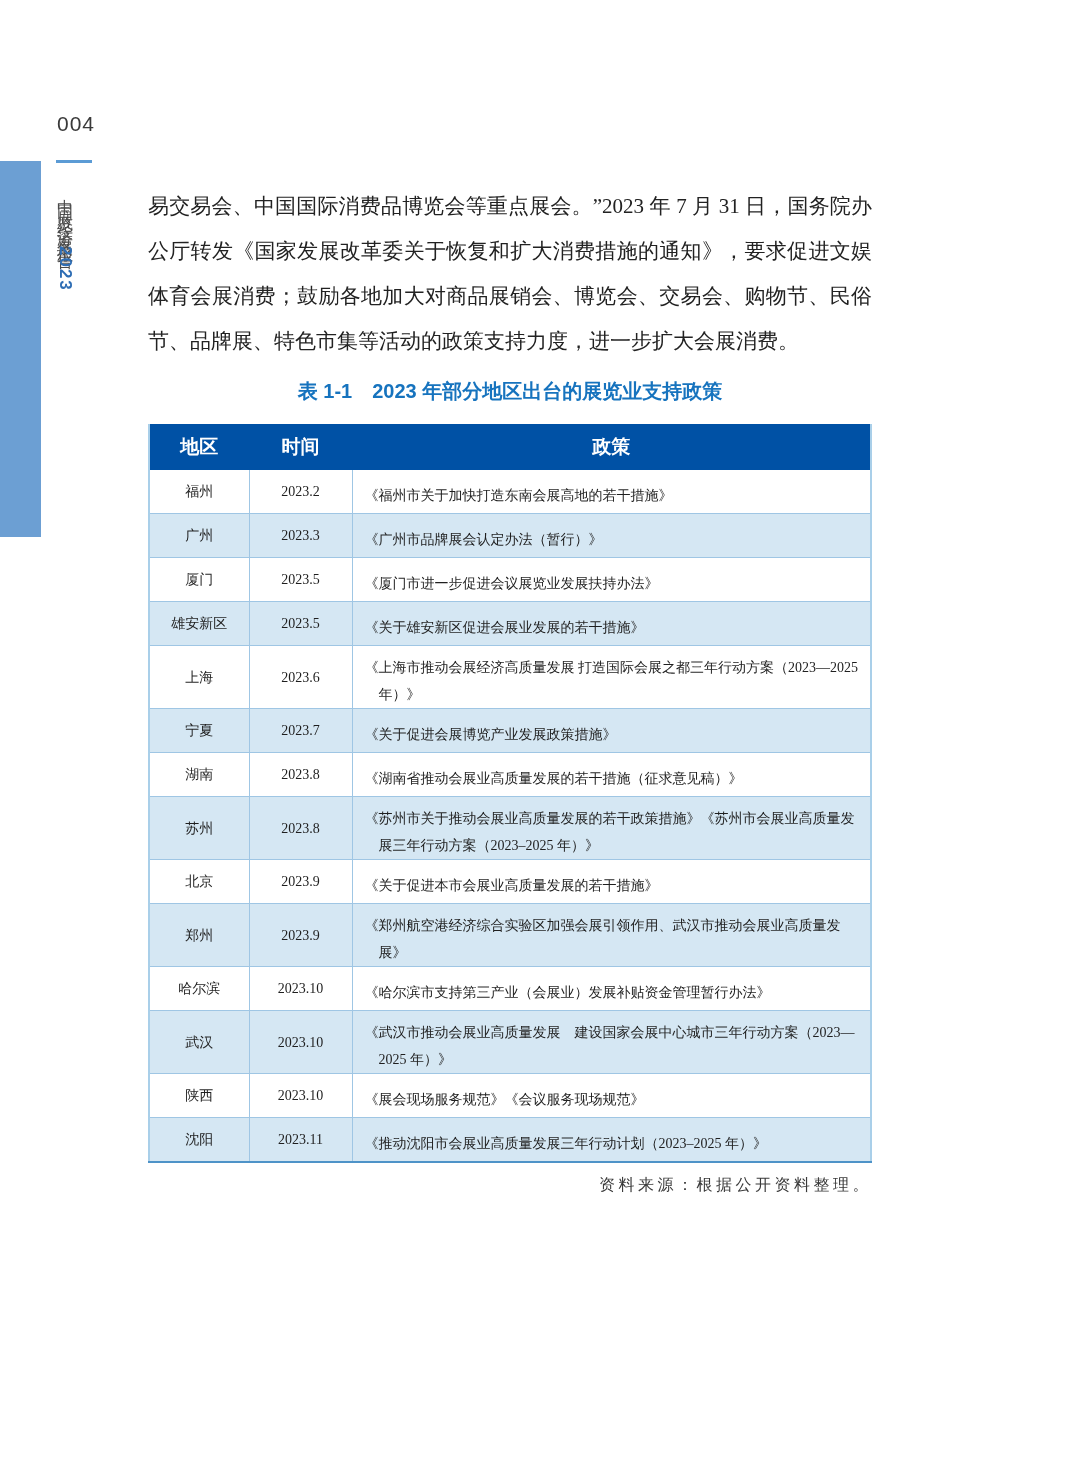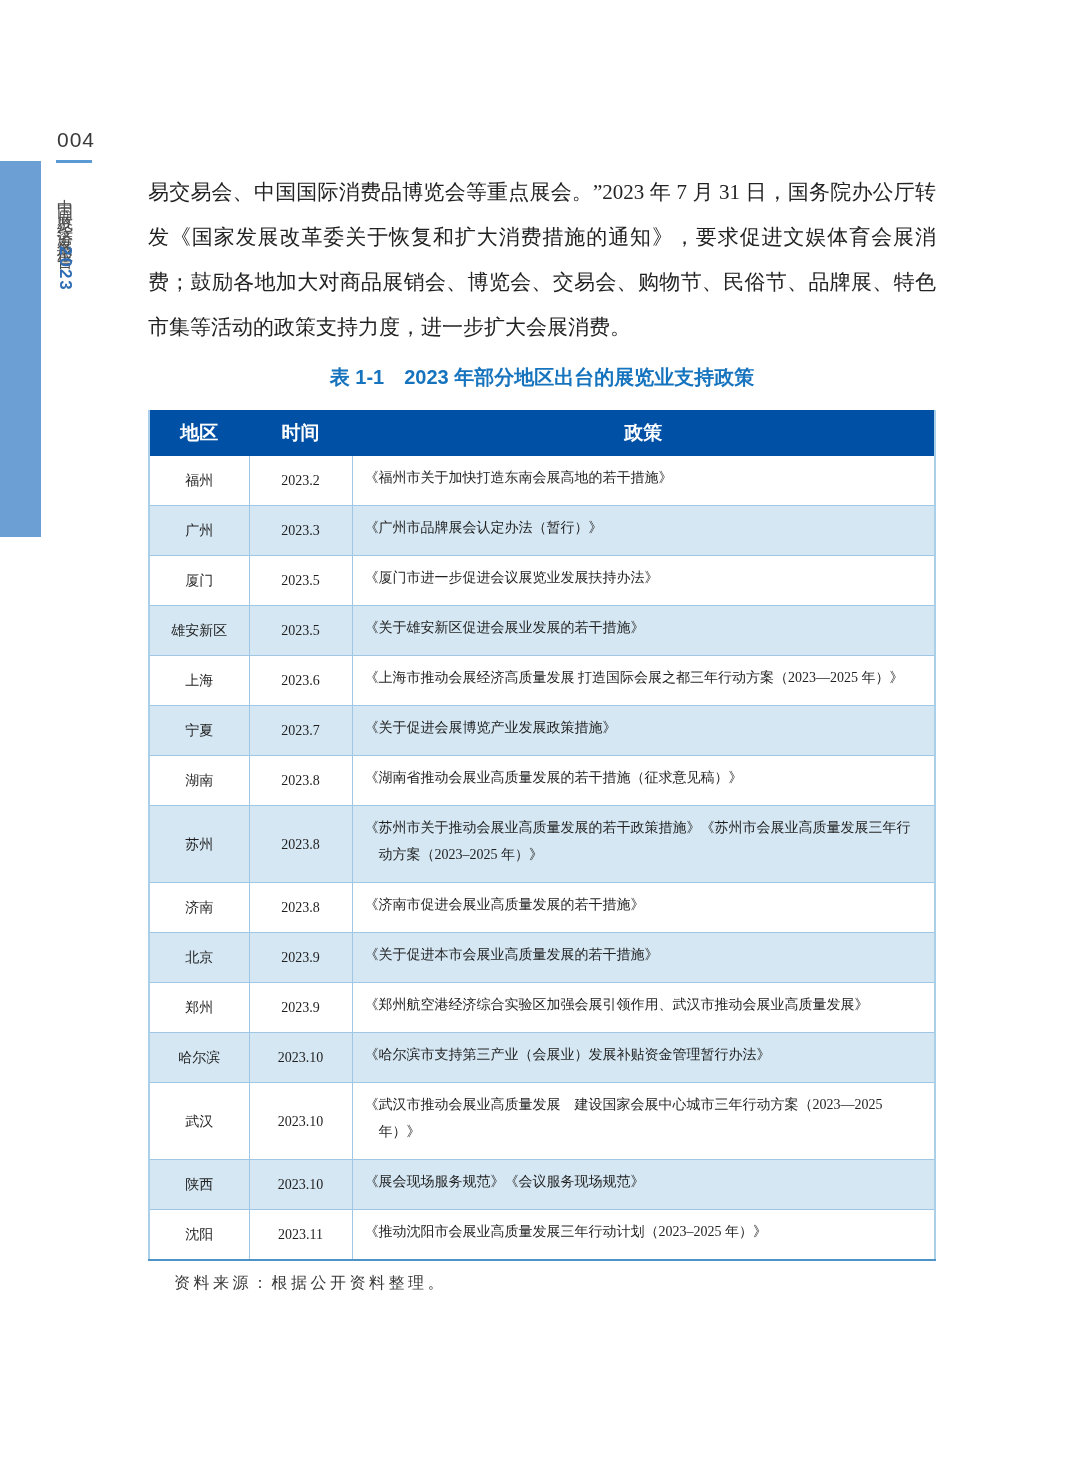--- a/index.html
+++ b/index.html
@@ -5,32 +5,32 @@
   html,body{margin:0;padding:0;}
   body{
     width:1080px;height:1465px;position:relative;background:#ffffff;
     font-family:"Liberation Serif","DejaVu Serif",serif;color:#222222;
     overflow:hidden;
   }
 
   
   .side-rect{position:absolute;left:0;top:161px;width:41px;height:376px;background:#6C9FD3;}
   .page-number{position:absolute;left:57px;top:112px;font-family:"Liberation Sans","DejaVu Sans",sans-serif;
-    font-size:21px;color:#3a3a3a;letter-spacing:1px;margin-top:16px;}
+    font-size:21px;color:#3a3a3a;letter-spacing:1px;}
   .page-rule{position:absolute;left:56px;top:160px;width:36px;height:3px;background:#5B9BD5;}
   .sidebar-vertical{
     position:absolute;left:54px;top:186px;height:420px;
     writing-mode:vertical-rl;text-orientation:mixed;
     font-family:"Liberation Sans","DejaVu Sans",sans-serif;
     font-size:16px;letter-spacing:6px;color:#4a4a4a;
   }
   .sidebar-vertical .year{color:#2E6DB4;font-weight:bold;font-size:17px;letter-spacing:2px;}
 
   
-  .main{position:absolute;left:148px;top:170px;width:788px;}
+  .main{position:absolute;left:148px;top:184px;width:724px;}
   .para{font-size:21px;line-height:45px;text-align:justify;margin:0;}
   .para.indent{text-indent:2em;}
   .lead{color:#1F7AC0;font-weight:bold;font-family:"Liberation Sans","DejaVu Sans",sans-serif;}
 
   .table-title{
     margin:14px 0 19px 0;text-align:center;
     font-family:"Liberation Sans","DejaVu Sans",sans-serif;
     font-weight:bold;font-size:20px;color:#1673BE;
   }
 
@@ -45,27 +45,27 @@
     font-weight:bold;font-size:19px;padding:9px 0;
     border:1px solid #0051A5;
   }
   table.policy-table td{
     border:1px solid #9FC6E4;font-size:14px;line-height:27px;
     padding:8px 6px;vertical-align:middle;color:#1f1f1f;
   }
   table.policy-table col.c-region{width:100px;}
   table.policy-table col.c-time{width:103px;}
   table.policy-table td.region,table.policy-table td.time{text-align:center;}
-  table.policy-table td.policy{padding:8px 12px 14px 12px;}
+  table.policy-table td.policy{padding:8px 12px 0 12px;}
   table.policy-table td.policy .hang{display:block;padding-left:1em;text-indent:-1em;}
   table.policy-table tbody tr:nth-child(even){background:#D5E7F3;}
   table.policy-table tbody tr:nth-child(odd){background:#ffffff;}
 
   .source-note{
-    margin:12px 0 0 26px;font-size:16px;letter-spacing:3.5px;color:#3a3a3a;
+    margin:12px 0 0 26px;font-size:16px;letter-spacing:3.5px;color:#3a3a3a;text-align:right;
   }
 </style>
 </head>
 <body>
 
 <div class="side-rect"></div>
 
 <div class="page-number">004</div>
 <div class="page-rule"></div>
 
@@ -142,27 +142,20 @@
           </td>
         </tr>
         <tr>
           <td class="region">苏州</td>
           <td class="time">2023.8</td>
           <td class="policy">
             <span class="hang">《苏州市关于推动会展业高质量发展的若干政策措施》《苏州市会展业高质量发展三年行动方案（2023–2025 年）》</span>
           </td>
         </tr>
         <tr>
-          <td class="region">济南</td>
-          <td class="time">2023.8</td>
-          <td class="policy">
-            <span class="hang">《济南市促进会展业高质量发展的若干措施》</span>
-          </td>
-        </tr>
-        <tr>
           <td class="region">北京</td>
           <td class="time">2023.9</td>
           <td class="policy">
             <span class="hang">《关于促进本市会展业高质量发展的若干措施》</span>
           </td>
         </tr>
         <tr>
           <td class="region">郑州</td>
           <td class="time">2023.9</td>
           <td class="policy">

